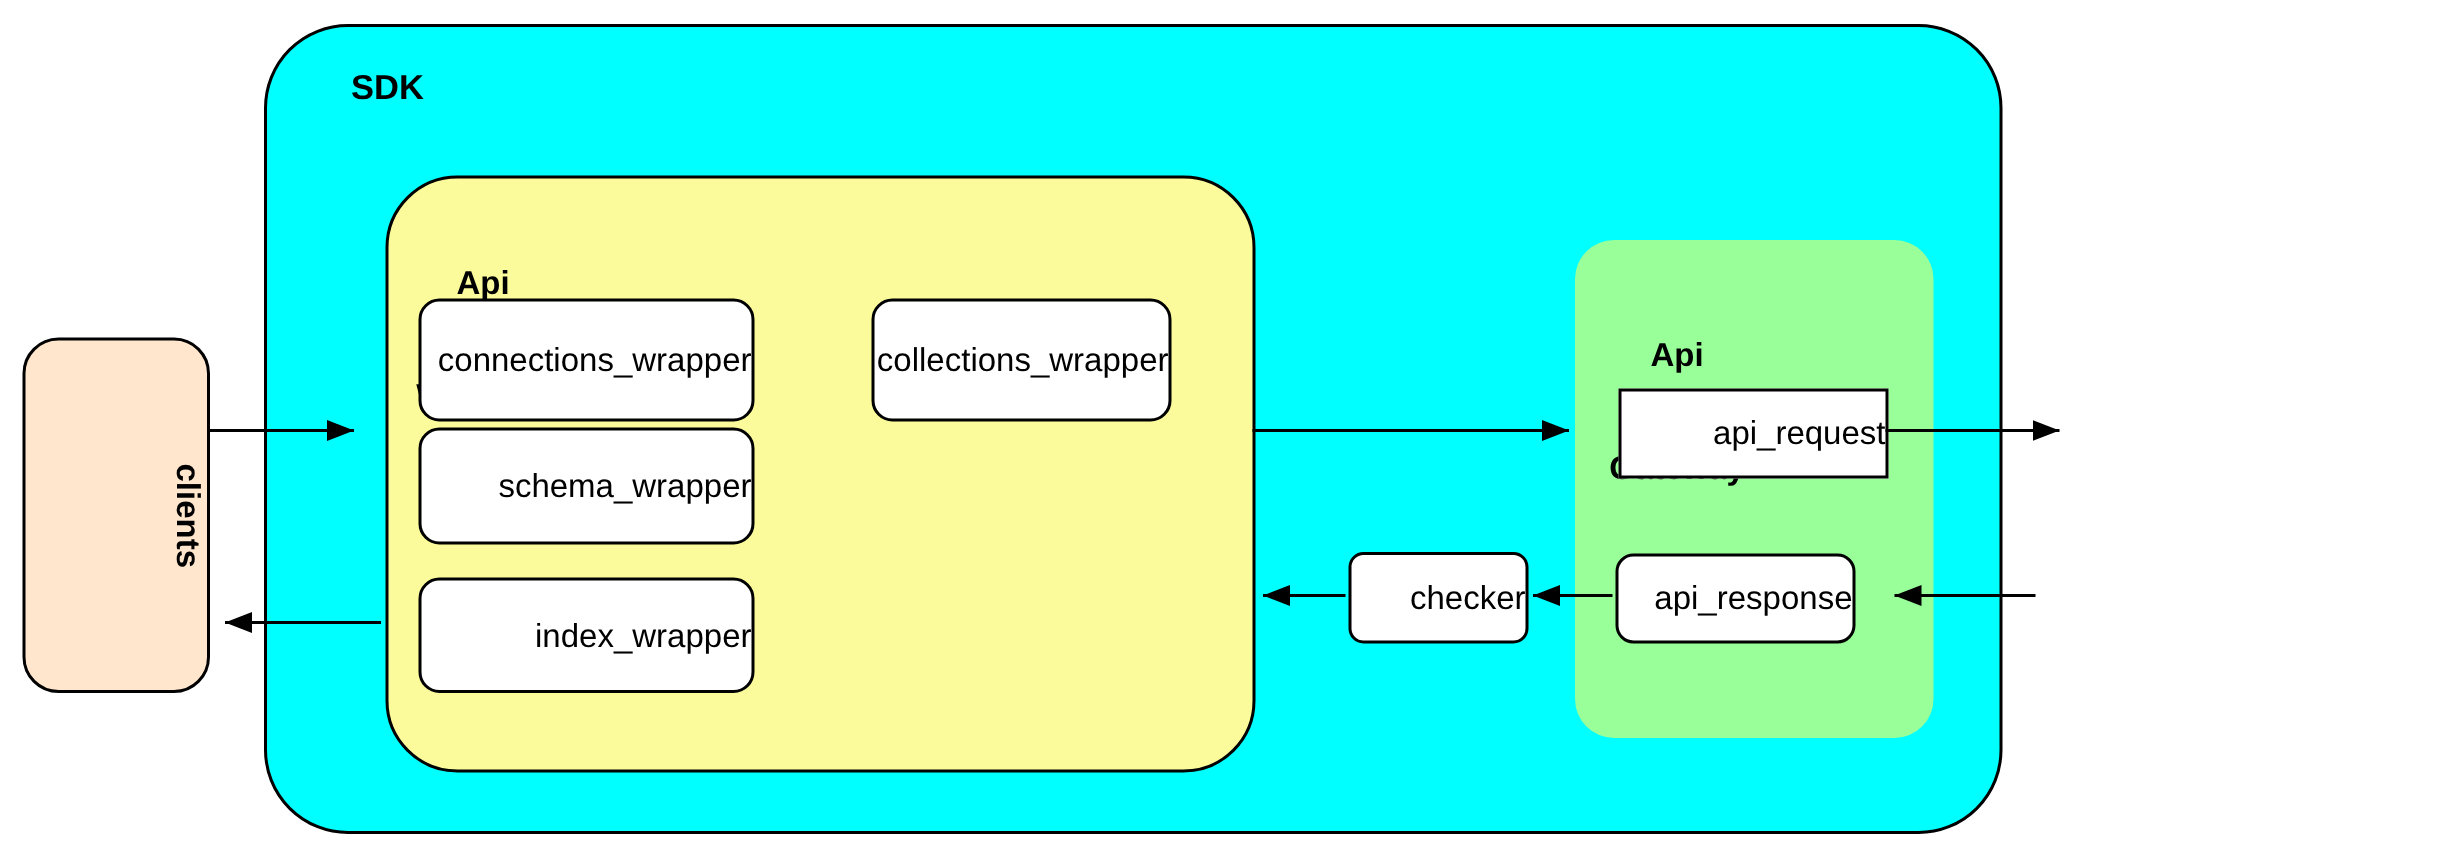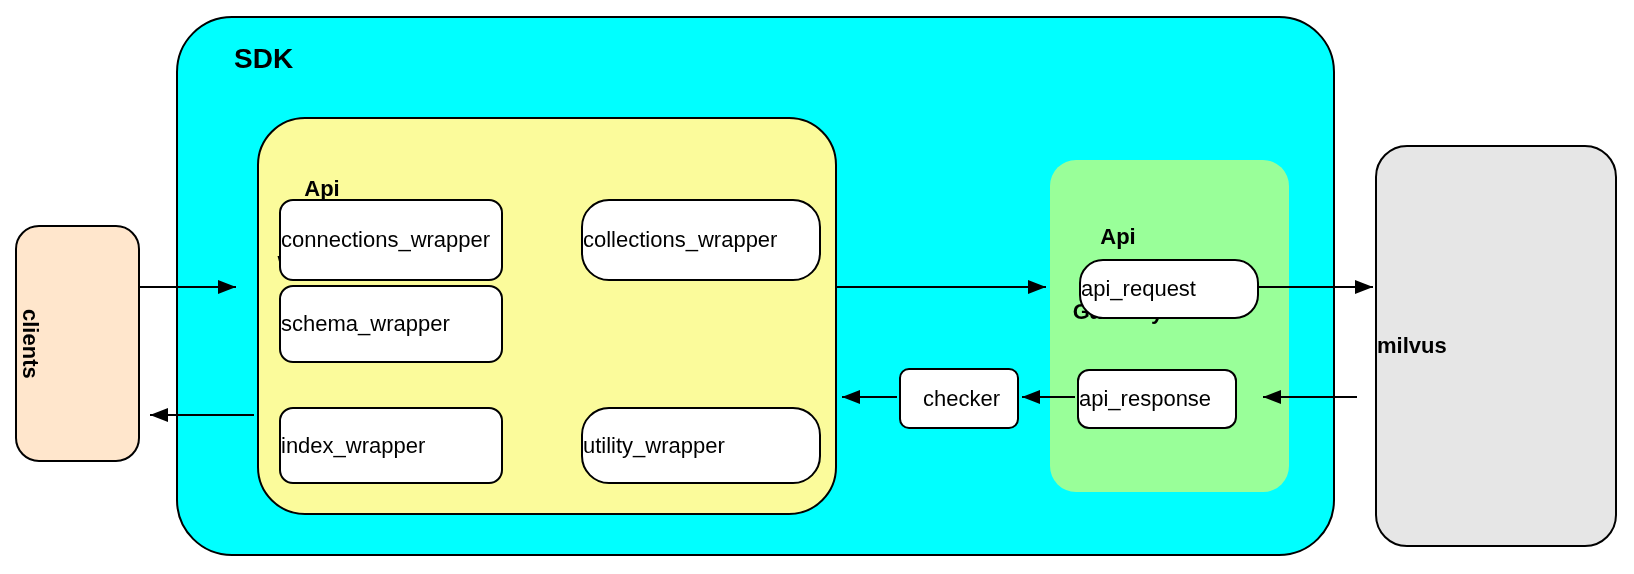--- a/index.html
+++ b/index.html
@@ -28,53 +28,53 @@
     left: 872px; top: 142px; width: 239px; height: 332px;
     background: #99ff99; border: none; border-radius: 26px;
   }
 
   
   .clabel {
     position: absolute;
     font-weight: bold; font-size: 22px; line-height: 25px;
     white-space: pre;
   }
-  .sdk-label { left: 56px; top: 28px; font-size: 28px; }
+  .sdk-label { left: 56px; top: 28px; font-size: 23px; }
   .wrapper-label { left: 0; top: 7px; width: 126px; text-align: center; }
   .gateway-label { left: 0; top: 14px; width: 136px; text-align: center; }
 
   
   .node {
     background: #ffffff;
     border: 2px solid #000000;
     border-radius: 14px;
-    display: flex; align-items: center; justify-content: flex-start;
+    display: flex; align-items: center; justify-content: flex-end;
     font-size: 22px;
     text-align: center;
   }
   .clients {
     left: 15px; top: 225px; width: 125px; height: 237px;
     background: #ffe6cc; border-radius: 24px; font-weight: bold;
   }
   .clients .vtext { writing-mode: vertical-rl; }
   .milvus {
     left: 1375px; top: 145px; width: 242px; height: 402px;
     background: #e6e6e6; border-radius: 32px; font-weight: bold;
   }
   .checker { left: 721px; top: 350px; width: 120px; height: 61px; border-radius: 10px; padding-left: 22px; }
 
   
   .w-col1 { left: 20px;  width: 224px; }
-  .w-col2 { left: 322px; width: 240px; border-radius: 28px; }
+  .w-col2 { left: 322px; width: 200px; }
   .w-row1 { top: 80px;  height: 82px; }
   .w-row2 { top: 166px; height: 78px; }
-  .w-row3 { top: 288px; height: 77px; }
+  .w-row3 { top: 266px; height: 77px; }
 
   
-  .req  { left: 29px; top: 99px;  width: 180px; height: 60px; border-radius: 24px; }
+  .req  { left: 29px; top: 99px;  width: 180px; height: 60px; border-radius: 0; }
   .resp { left: 27px; top: 209px; width: 160px; height: 60px; border-radius: 12px; }
 
   
   .arrows {
     position: absolute; left: 0; top: 0;
     width: 1634px; height: 574px;
     pointer-events: none; z-index: 10;
   }
   .arrows line { stroke: #000000; stroke-width: 2; }
 </style>
@@ -101,46 +101,40 @@
       </div>
       <div class="abs node w-col2 w-row1">
         <span>collections_wrapper</span>
       </div>
       <div class="abs node w-col1 w-row2">
         <span>schema_wrapper</span>
       </div>
       <div class="abs node w-col1 w-row3">
         <span>index_wrapper</span>
       </div>
-      <div class="abs node w-col2 w-row3">
-        <span>utility_wrapper</span>
-      </div>
     </div>
 
     <div class="abs node checker">
       <span>checker</span>
     </div>
 
     <div class="abs container gateway" style="background-color: rgb(153, 255, 153);">
       <div class="clabel gateway-label">
         <div>Api</div>
         <div>Gateway</div>
       </div>
       <div class="abs node req">
         <span>api_request</span>
       </div>
       <div class="abs node resp">
         <span>api_response</span>
       </div>
     </div>
   </div>
 
-  <div class="abs node milvus" style="background-color: rgb(230, 230, 230);">
-    <span>milvus</span>
-  </div>
 
   <svg class="arrows" viewBox="0 0 1634 574" xmlns="http://www.w3.org/2000/svg">
     <defs>
       <marker id="arr" markerUnits="userSpaceOnUse" markerWidth="18" markerHeight="14" refX="18" refY="7" orient="auto">
         <path d="M0,0 L18,7 L0,14 Z" fill="#000000"></path>
       </marker>
     </defs>
     <line x1="140" y1="287" x2="236" y2="287" marker-end="url(#arr)"></line>
     <line x1="254" y1="415" x2="150" y2="415" marker-end="url(#arr)"></line>
     <line x1="835" y1="287" x2="1046" y2="287" marker-end="url(#arr)"></line>

